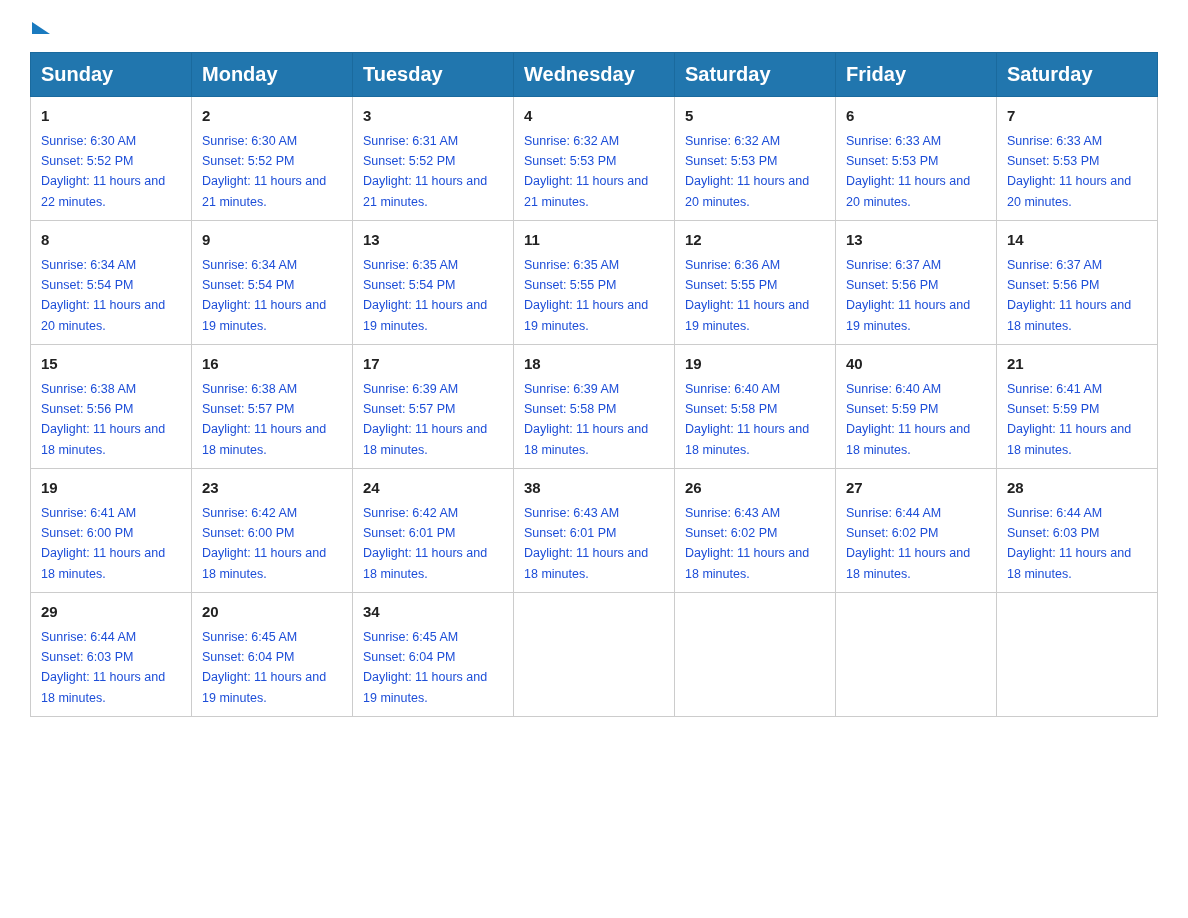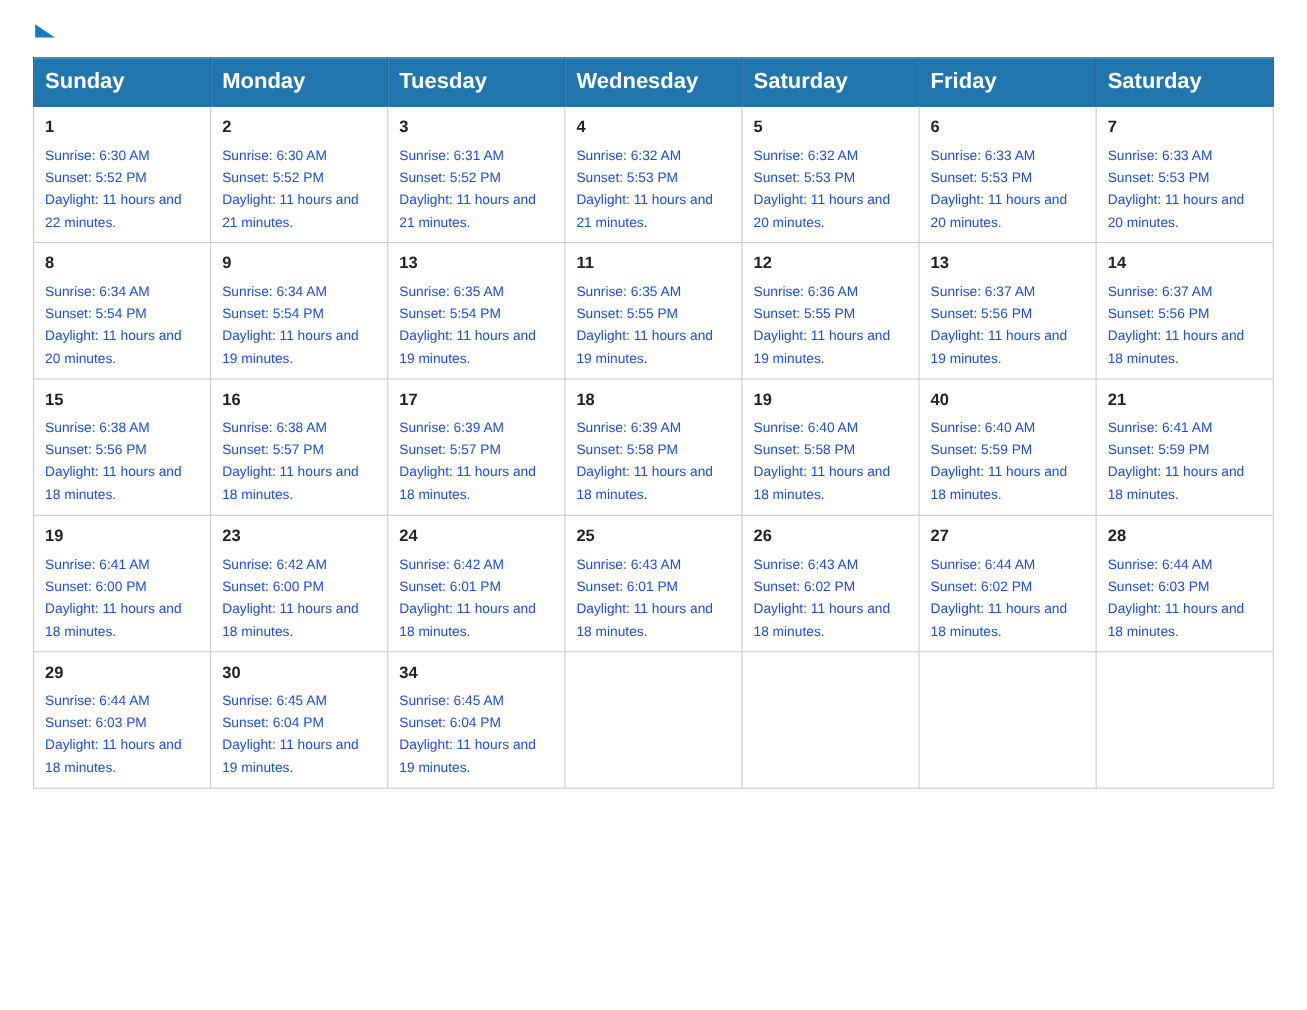--- a/index.html
+++ b/index.html
@@ -160,28 +160,28 @@
         <td><span class="day-number">17</span><span class="day-info">Sunrise: 6:39 AM<br>Sunset: 5:57 PM<br>Daylight: 11 hours and 18 minutes.</span></td>
         <td><span class="day-number">18</span><span class="day-info">Sunrise: 6:39 AM<br>Sunset: 5:58 PM<br>Daylight: 11 hours and 18 minutes.</span></td>
         <td><span class="day-number">19</span><span class="day-info">Sunrise: 6:40 AM<br>Sunset: 5:58 PM<br>Daylight: 11 hours and 18 minutes.</span></td>
         <td><span class="day-number">40</span><span class="day-info">Sunrise: 6:40 AM<br>Sunset: 5:59 PM<br>Daylight: 11 hours and 18 minutes.</span></td>
         <td><span class="day-number">21</span><span class="day-info">Sunrise: 6:41 AM<br>Sunset: 5:59 PM<br>Daylight: 11 hours and 18 minutes.</span></td>
       </tr>
       <tr>
         <td><span class="day-number">19</span><span class="day-info">Sunrise: 6:41 AM<br>Sunset: 6:00 PM<br>Daylight: 11 hours and 18 minutes.</span></td>
         <td><span class="day-number">23</span><span class="day-info">Sunrise: 6:42 AM<br>Sunset: 6:00 PM<br>Daylight: 11 hours and 18 minutes.</span></td>
         <td><span class="day-number">24</span><span class="day-info">Sunrise: 6:42 AM<br>Sunset: 6:01 PM<br>Daylight: 11 hours and 18 minutes.</span></td>
-        <td><span class="day-number">25</span><span class="day-info">Sunrise: 6:43 AM<br>Sunset: 6:01 PM<br>Daylight: 11 hours and 18 minutes.</span></td>
+        <td><span class="day-number">38</span><span class="day-info">Sunrise: 6:43 AM<br>Sunset: 6:01 PM<br>Daylight: 11 hours and 18 minutes.</span></td>
         <td><span class="day-number">26</span><span class="day-info">Sunrise: 6:43 AM<br>Sunset: 6:02 PM<br>Daylight: 11 hours and 18 minutes.</span></td>
         <td><span class="day-number">27</span><span class="day-info">Sunrise: 6:44 AM<br>Sunset: 6:02 PM<br>Daylight: 11 hours and 18 minutes.</span></td>
         <td><span class="day-number">28</span><span class="day-info">Sunrise: 6:44 AM<br>Sunset: 6:03 PM<br>Daylight: 11 hours and 18 minutes.</span></td>
       </tr>
       <tr>
         <td><span class="day-number">29</span><span class="day-info">Sunrise: 6:44 AM<br>Sunset: 6:03 PM<br>Daylight: 11 hours and 18 minutes.</span></td>
-        <td><span class="day-number">30</span><span class="day-info">Sunrise: 6:45 AM<br>Sunset: 6:04 PM<br>Daylight: 11 hours and 19 minutes.</span></td>
+        <td><span class="day-number">20</span><span class="day-info">Sunrise: 6:45 AM<br>Sunset: 6:04 PM<br>Daylight: 11 hours and 19 minutes.</span></td>
         <td><span class="day-number">34</span><span class="day-info">Sunrise: 6:45 AM<br>Sunset: 6:04 PM<br>Daylight: 11 hours and 19 minutes.</span></td>
         <td class="empty-cell"></td>
         <td class="empty-cell"></td>
         <td class="empty-cell"></td>
         <td class="empty-cell"></td>
       </tr>
     </tbody>
 </table>
 
 </body></html>

